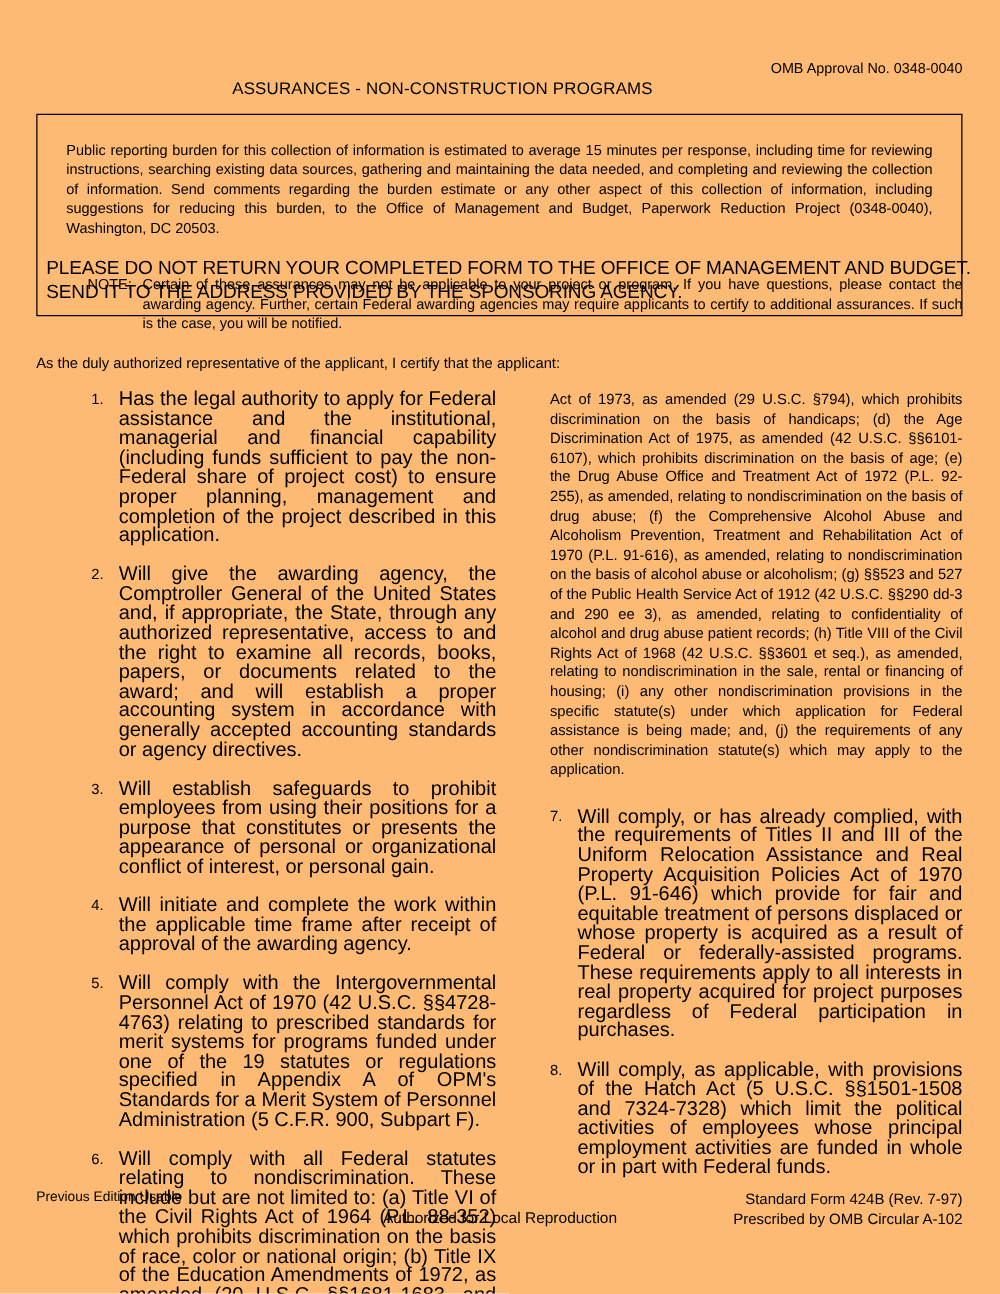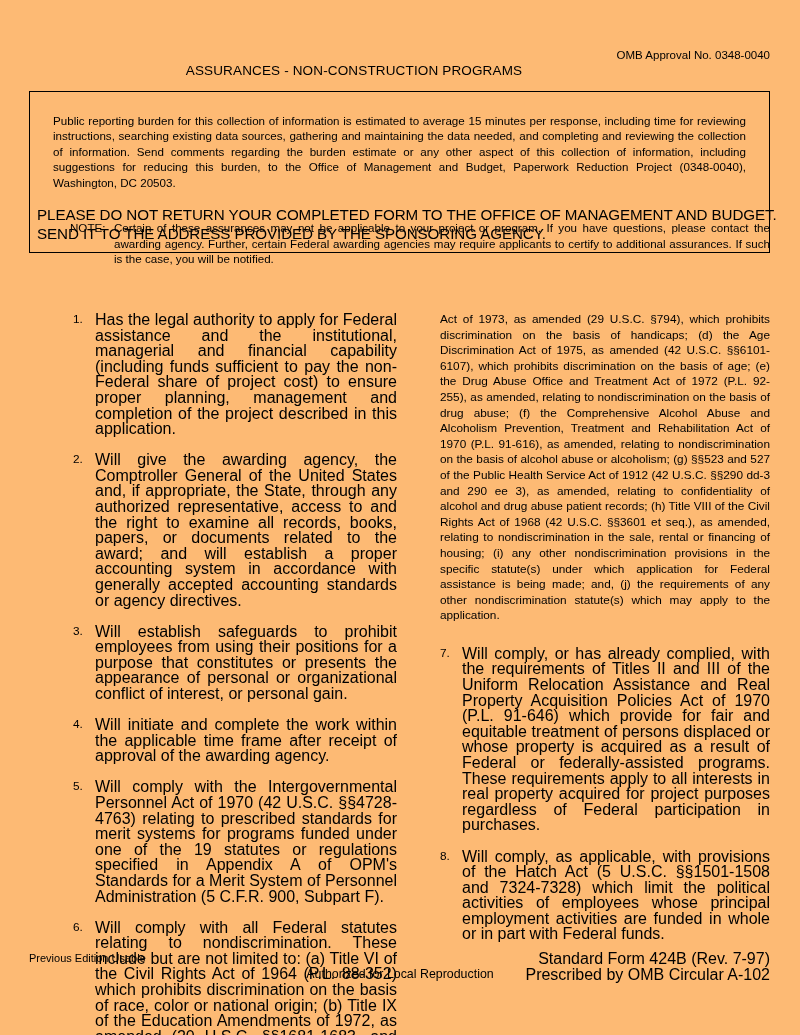--- a/index.html
+++ b/index.html
@@ -150,21 +150,21 @@
     left: 29px;
     top: 951px;
     font-size: 11px;
     line-height: 14px;
   }
   .footer-right {
     position: absolute;
     right: 30px;
     top: 951px;
     text-align: right;
-    font-size: 16px;
+    font-size: 12px;
     line-height: 16px;
   }
   .footer-right .fr-line { display: block; white-space: nowrap; }
   .footer-center {
     position: absolute;
     left: 0;
     top: 966px;
     width: 800px;
     text-align: center;
     font-size: 12.4px;
@@ -187,20 +187,21 @@
     </div>
   </div>
 
   <div class="note-block">
     <div class="note-row">
       <div class="note-label">NOTE:</div>
       <div class="note-text">Certain of these assurances may not be applicable to your project or program. If you have questions, please contact the awarding agency. Further, certain Federal awarding agencies may require applicants to certify to additional assurances. If such is the case, you will be notified.</div>
     </div>
   </div>
 
+  <div class="lead-in">As the duly authorized representative of the applicant, I certify that the applicant:</div>
 
   <div class="col col-left">
 
     <div class="assurance">
       <div class="num">1.</div>
       <div class="body-text">Has the legal authority to apply for Federal assistance and the institutional, managerial and financial capability (including funds sufficient to pay the non-Federal share of project cost) to ensure proper planning, management and completion of the project described in this application.</div>
     </div>
 
     <div class="assurance">
       <div class="num">2.</div>

